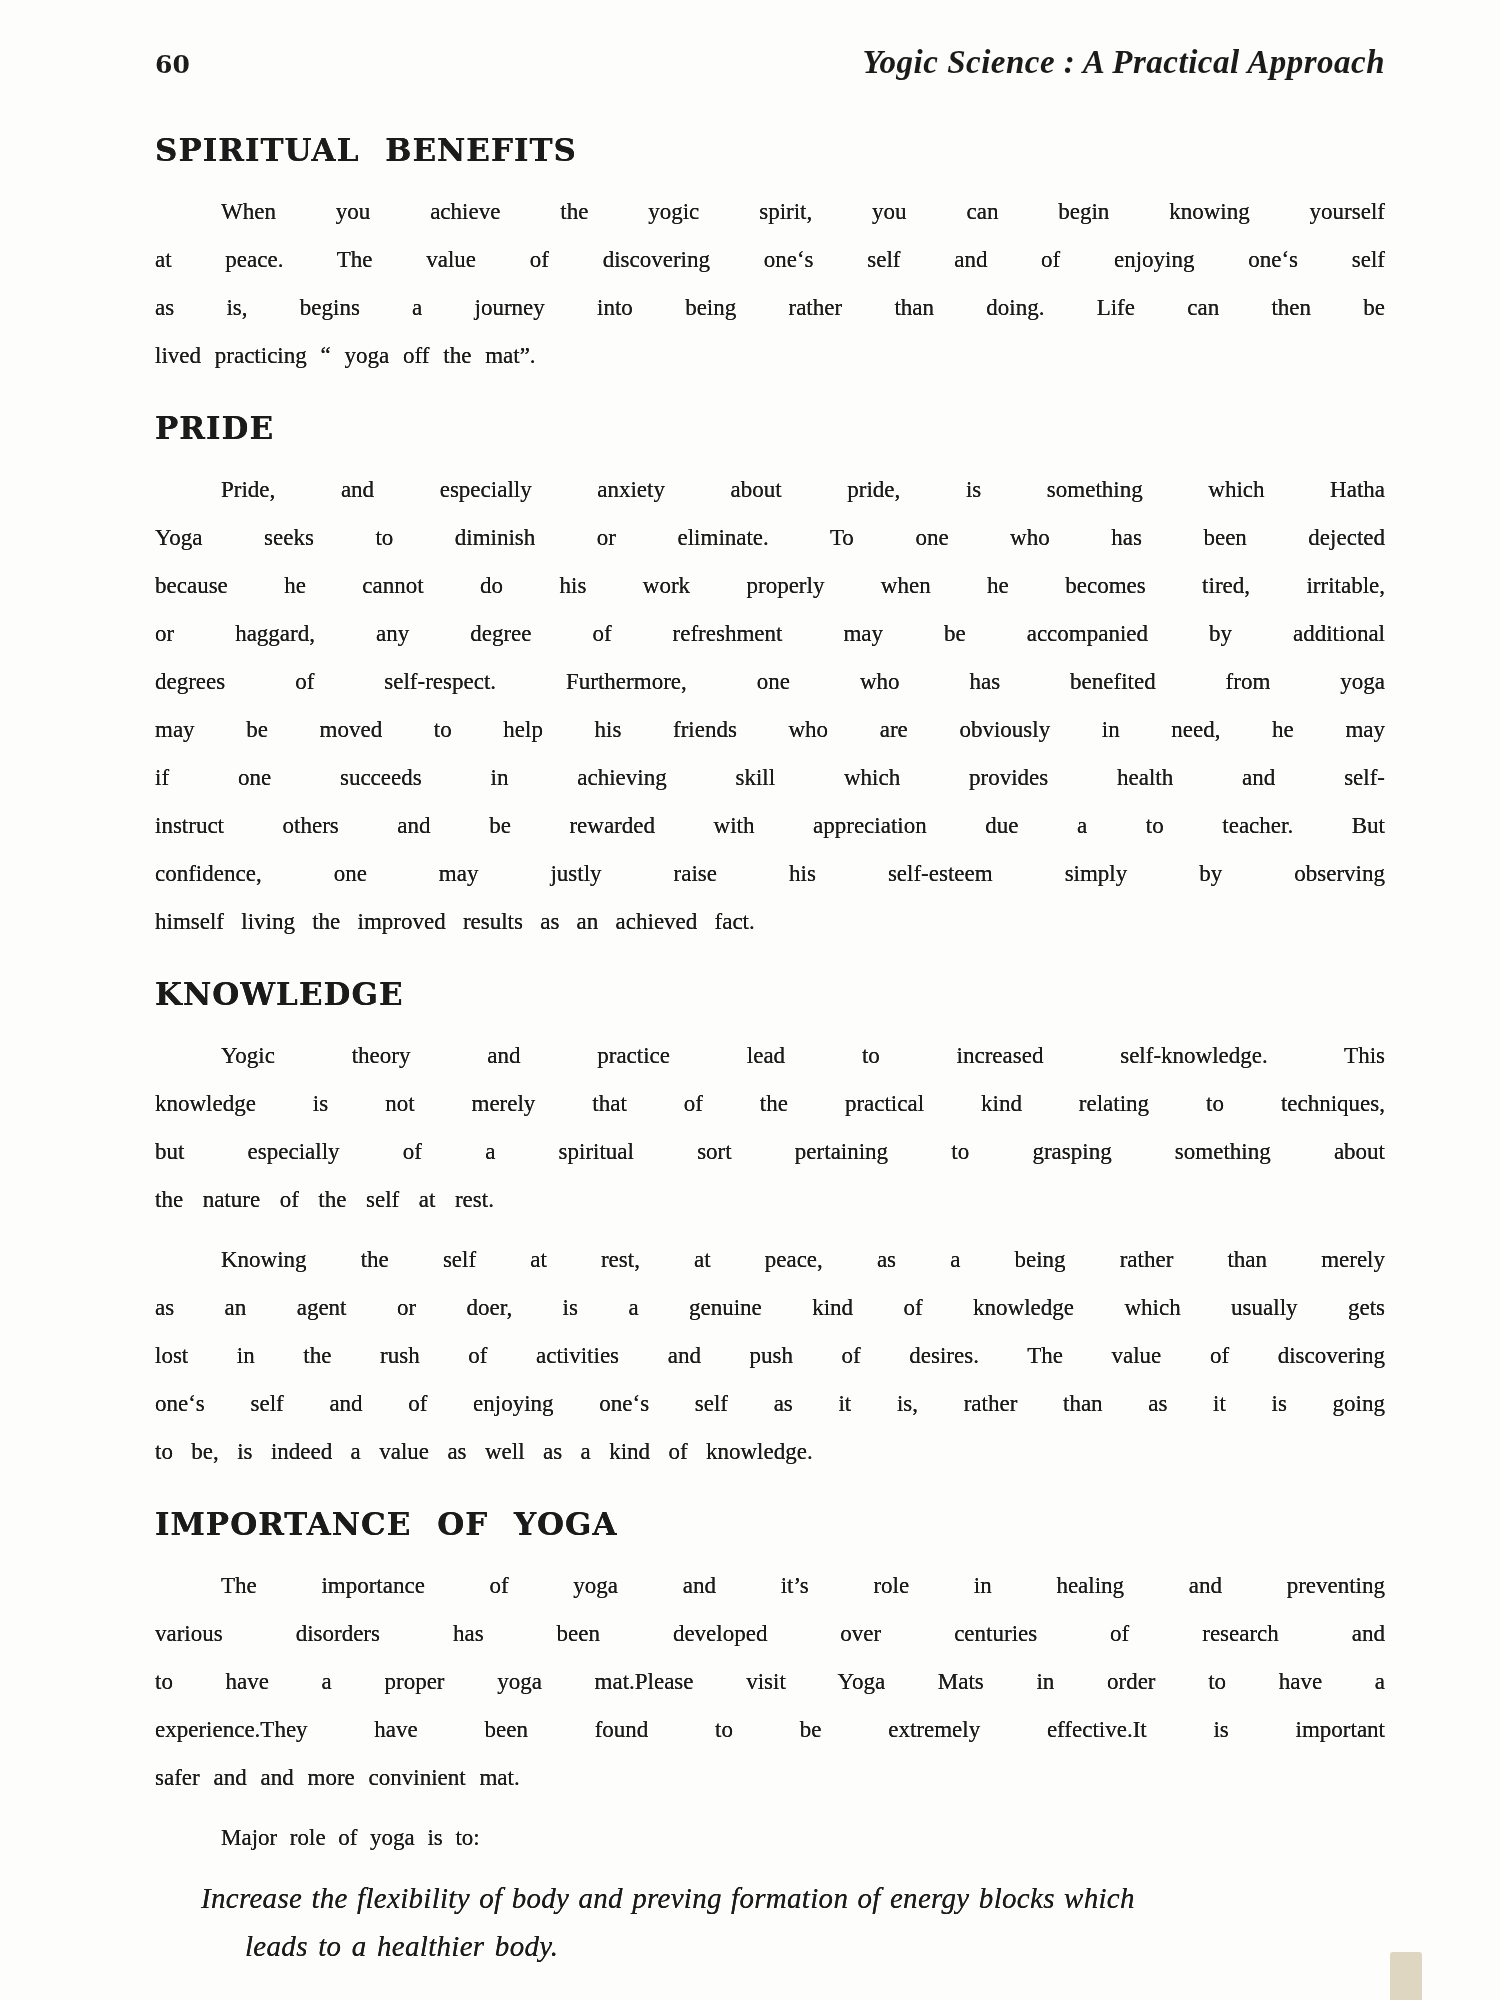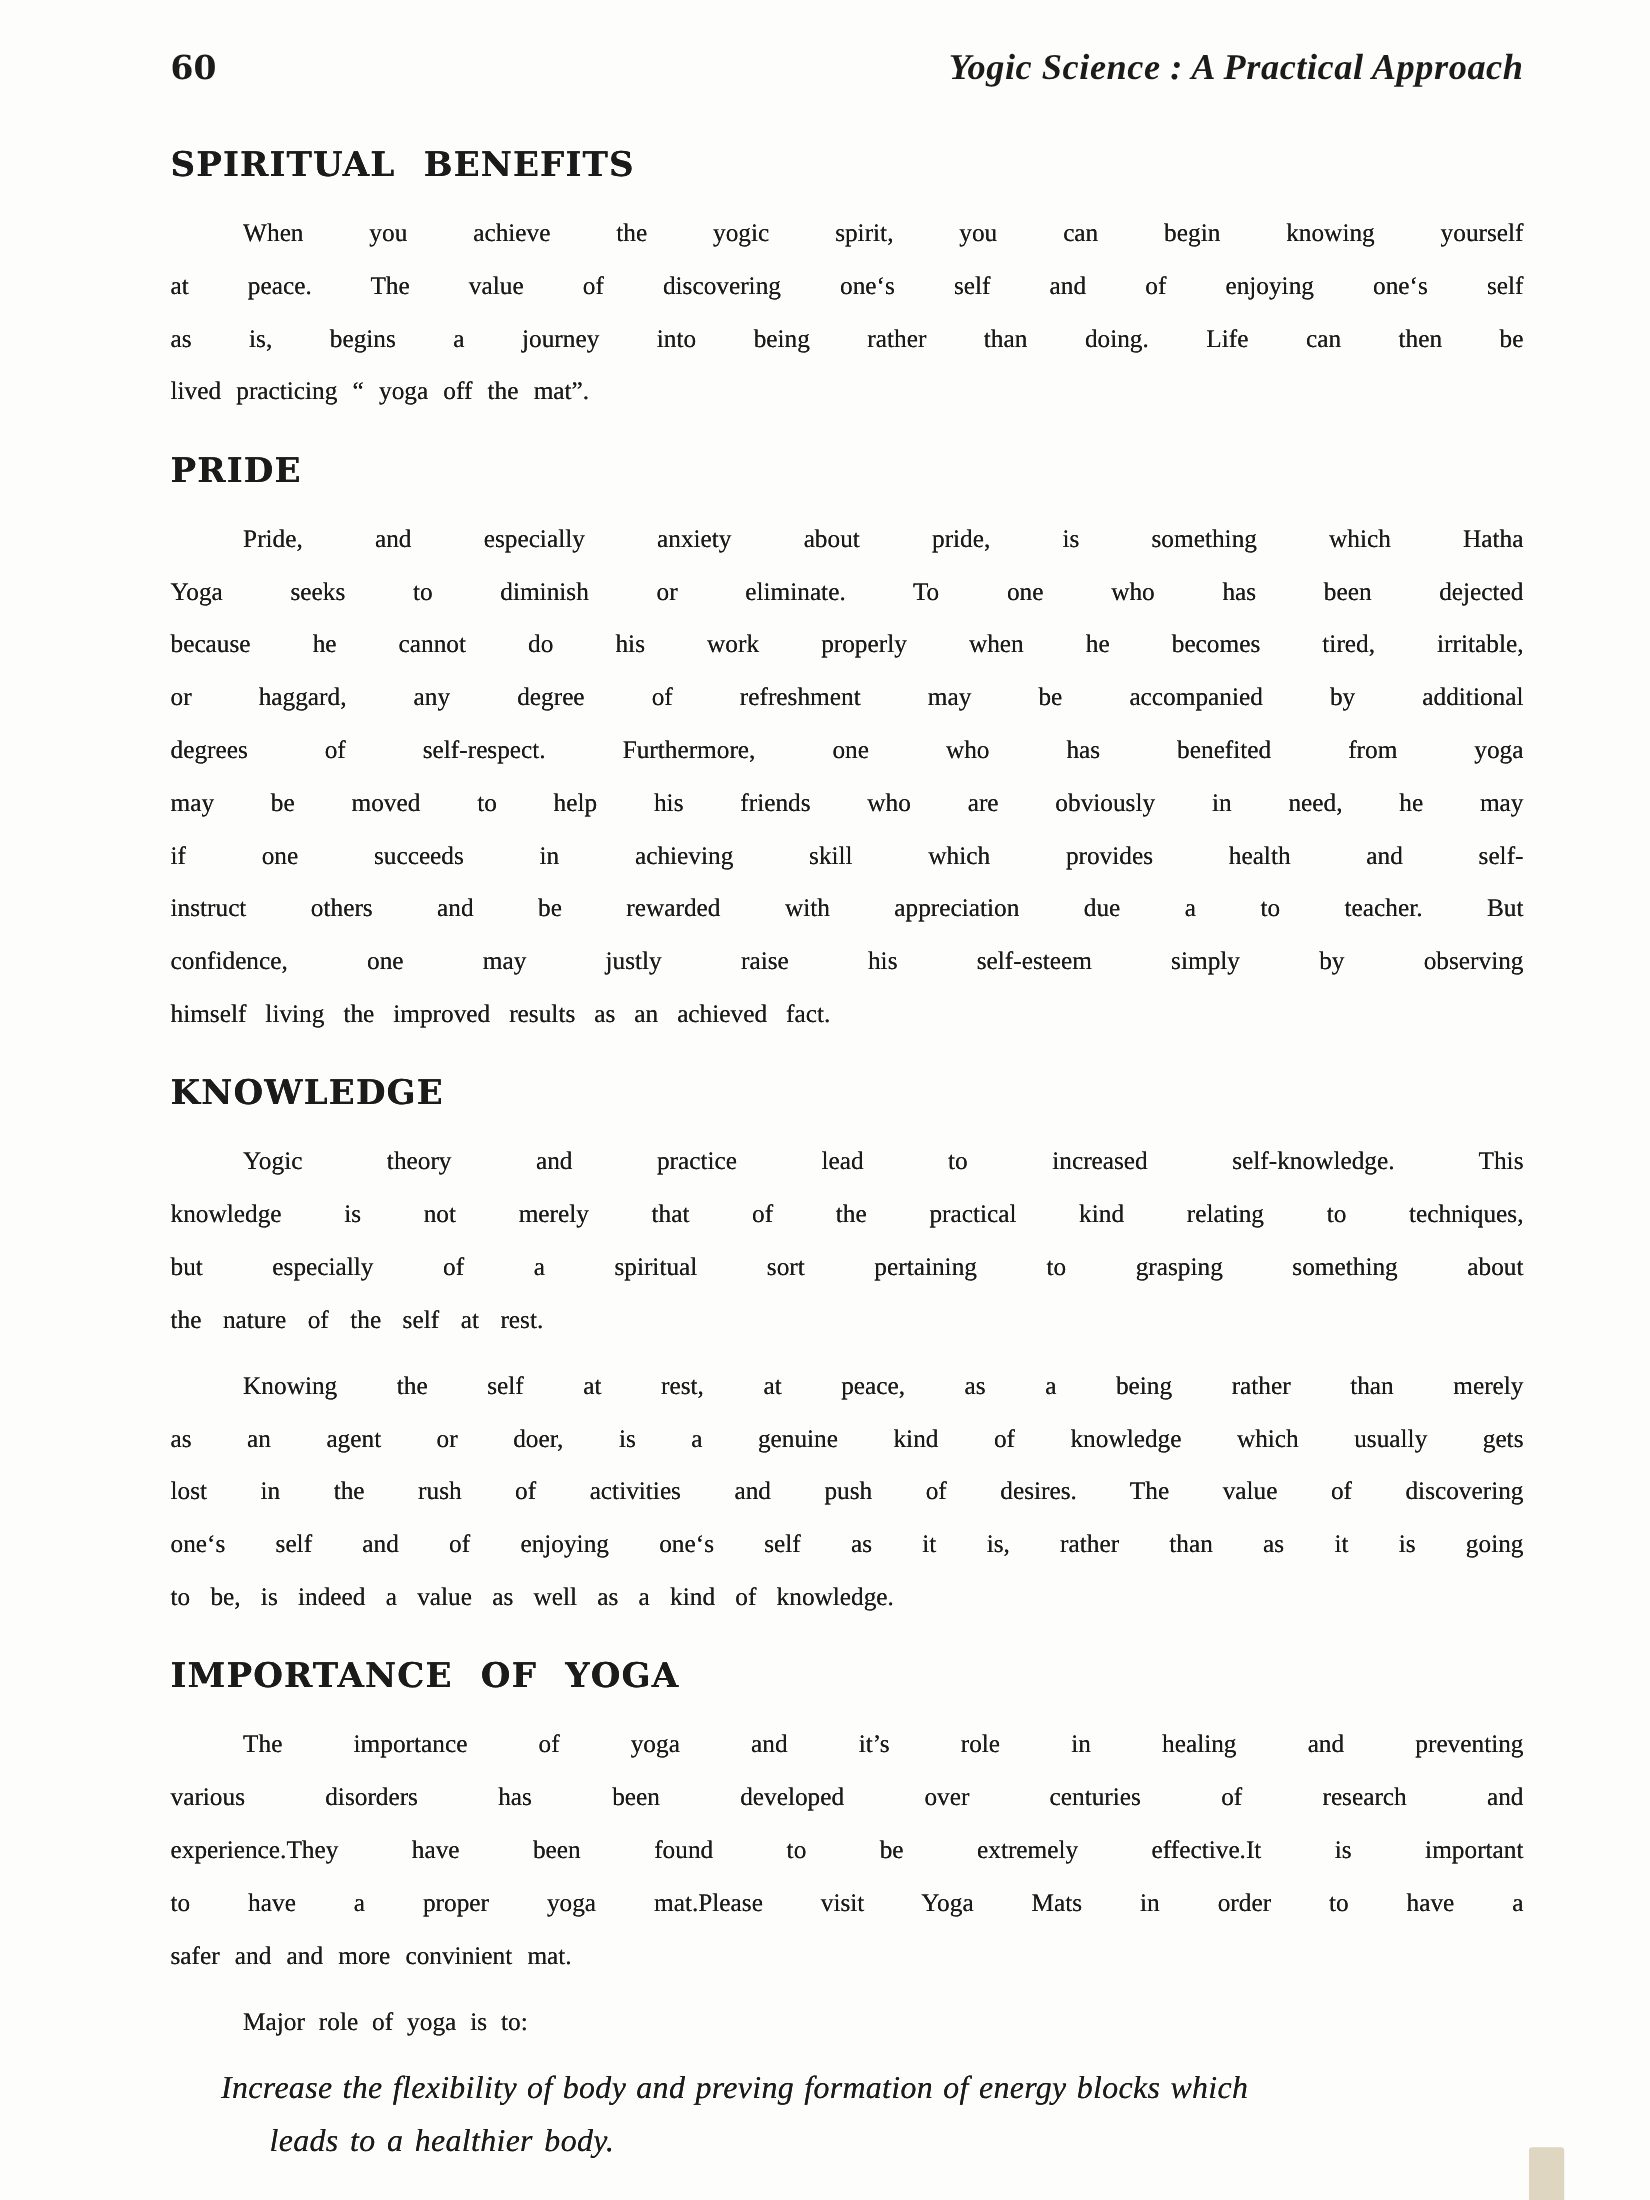--- a/index.html
+++ b/index.html
@@ -24,21 +24,21 @@
   .running-head {
     display: flex;
     justify-content: space-between;
     align-items: baseline;
     height: 48px;
     line-height: 48px;
   }
   .page-number {
     font-family: "DejaVu Serif", serif;
     font-weight: bold;
-    font-size: 30px;
+    font-size: 25px;
   }
   .running-title {
     font-style: italic;
     font-weight: bold;
     font-size: 33px;
     letter-spacing: 0.5px;
   }
   
   .sec-heading {
     font-family: "DejaVu Serif", serif;
@@ -128,22 +128,22 @@
           <div class="line indent">Knowing the self at rest, at peace, as a being rather than merely</div>
           <div class="line">as an agent or doer, is a genuine kind of knowledge which usually gets</div>
           <div class="line">lost in the rush of activities and push of desires. The value of discovering</div>
           <div class="line">one‘s self and of enjoying one‘s self as it is, rather than as it is going</div>
           <div class="line nojust" style="word-spacing: 0.55em;">to be, is indeed a value as well as a kind of knowledge.</div>
         </div>
         <h2 class="sec-heading">IMPORTANCE OF YOGA</h2>
         <div class="para body">
           <div class="line indent">The importance of yoga and it’s role in healing and preventing</div>
           <div class="line">various disorders has been developed over centuries of research and</div>
+          <div class="line">to have a proper yoga mat.Please visit Yoga Mats in order to have a</div>
           <div class="line">experience.They have been found to be extremely effective.It is important</div>
-          <div class="line">to have a proper yoga mat.Please visit Yoga Mats in order to have a</div>
           <div class="line nojust" style="word-spacing: 0.35em;">safer and and more convinient mat.</div>
         </div>
         <div class="para lead-in">
           <div class="line nojust indent" style="word-spacing: 0.3em;">Major role of yoga is to:</div>
         </div>
         <div class="para italic-note">
           <div class="line nojust">Increase the flexibility of body and preving formation of energy blocks which</div>
           <div class="line nojust" style="word-spacing: 0.1em; margin-left: 44px;">leads to a healthier body.</div>
         </div>
       </main>

